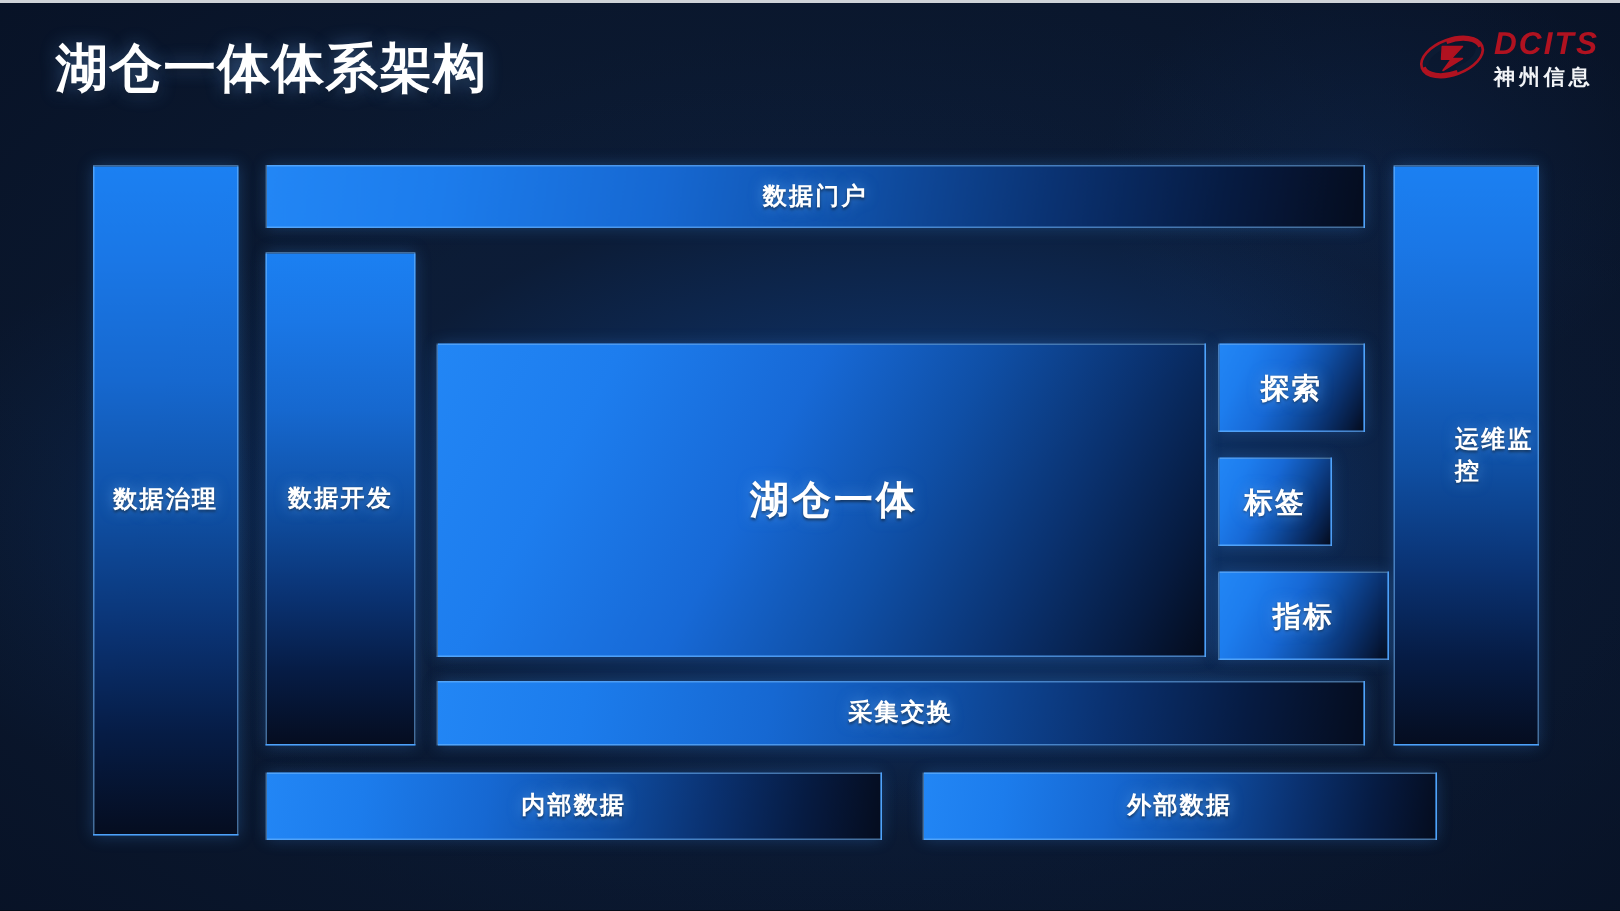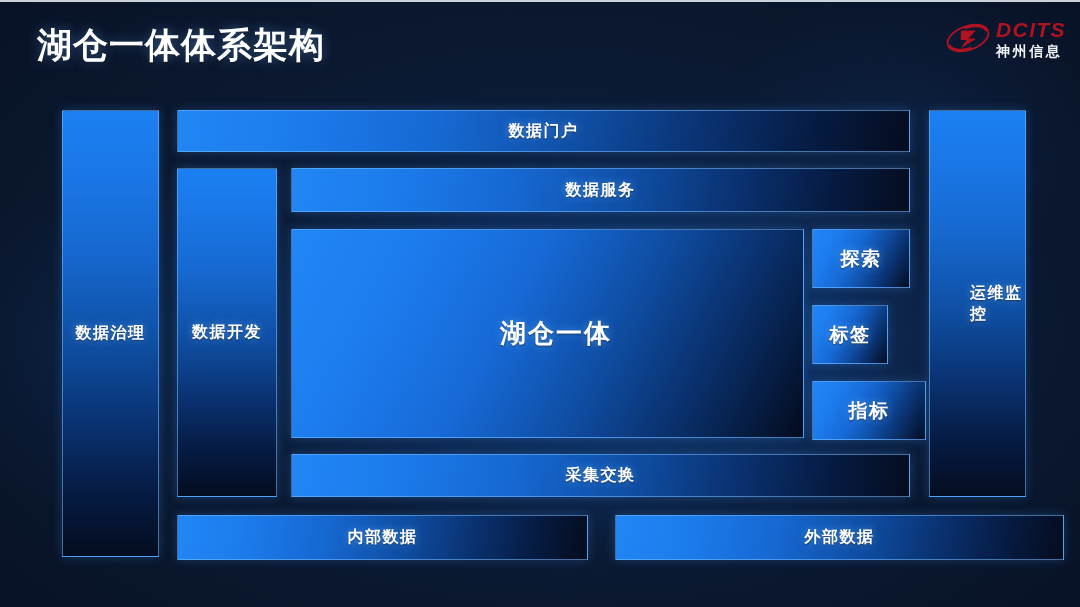--- a/index.html
+++ b/index.html
@@ -181,23 +181,20 @@
   </div>
 
   <div class="box grad-h lbl-md" style="left:177px; top:110px; width:733px; height:42px;">
     <span>数据门户</span>
   </div>
 
   <div class="box grad-v lbl-md" style="left:177px; top:168px; width:100px; height:329px;">
     <span>数据开发</span>
   </div>
 
-  <div class="box grad-h lbl-md" style="left:291px; top:168px; width:619px; height:44px;">
-    <span>数据服务</span>
-  </div>
 
   <div class="box grad-d lbl-lg" style="left:291px; top:229px; width:513px; height:209px;padding-left:17px;">
     <span>湖仓一体</span>
   </div>
 
   <div class="box grad-d lbl-sm" style="left:812px; top:229px; width:98px; height:59px;">
     <span>探索</span>
   </div>
   <div class="box grad-d lbl-sm" style="left:812px; top:305px; width:76px; height:59px;">
     <span>标签</span>
@@ -210,17 +207,17 @@
     <span>采集交换</span>
   </div>
 
   <div class="box grad-v lbl-md" style="left:929px; top:110px; width:97px; height:387px;padding-left:40px;">
     <span>运维监控</span>
   </div>
 
   <div class="box grad-h lbl-md" style="left:177px; top:515px; width:411px; height:45px;">
     <span>内部数据</span>
   </div>
-  <div class="box grad-h lbl-md" style="left:615px; top:515px; width:449px; height:45px;text-align:center;">
+  <div class="box grad-h lbl-md" style="left:615px; top:515px; width:343px; height:45px;text-align:center;">
     <span>外部数据</span>
   </div>
 
 </div>
 
 </body></html>

